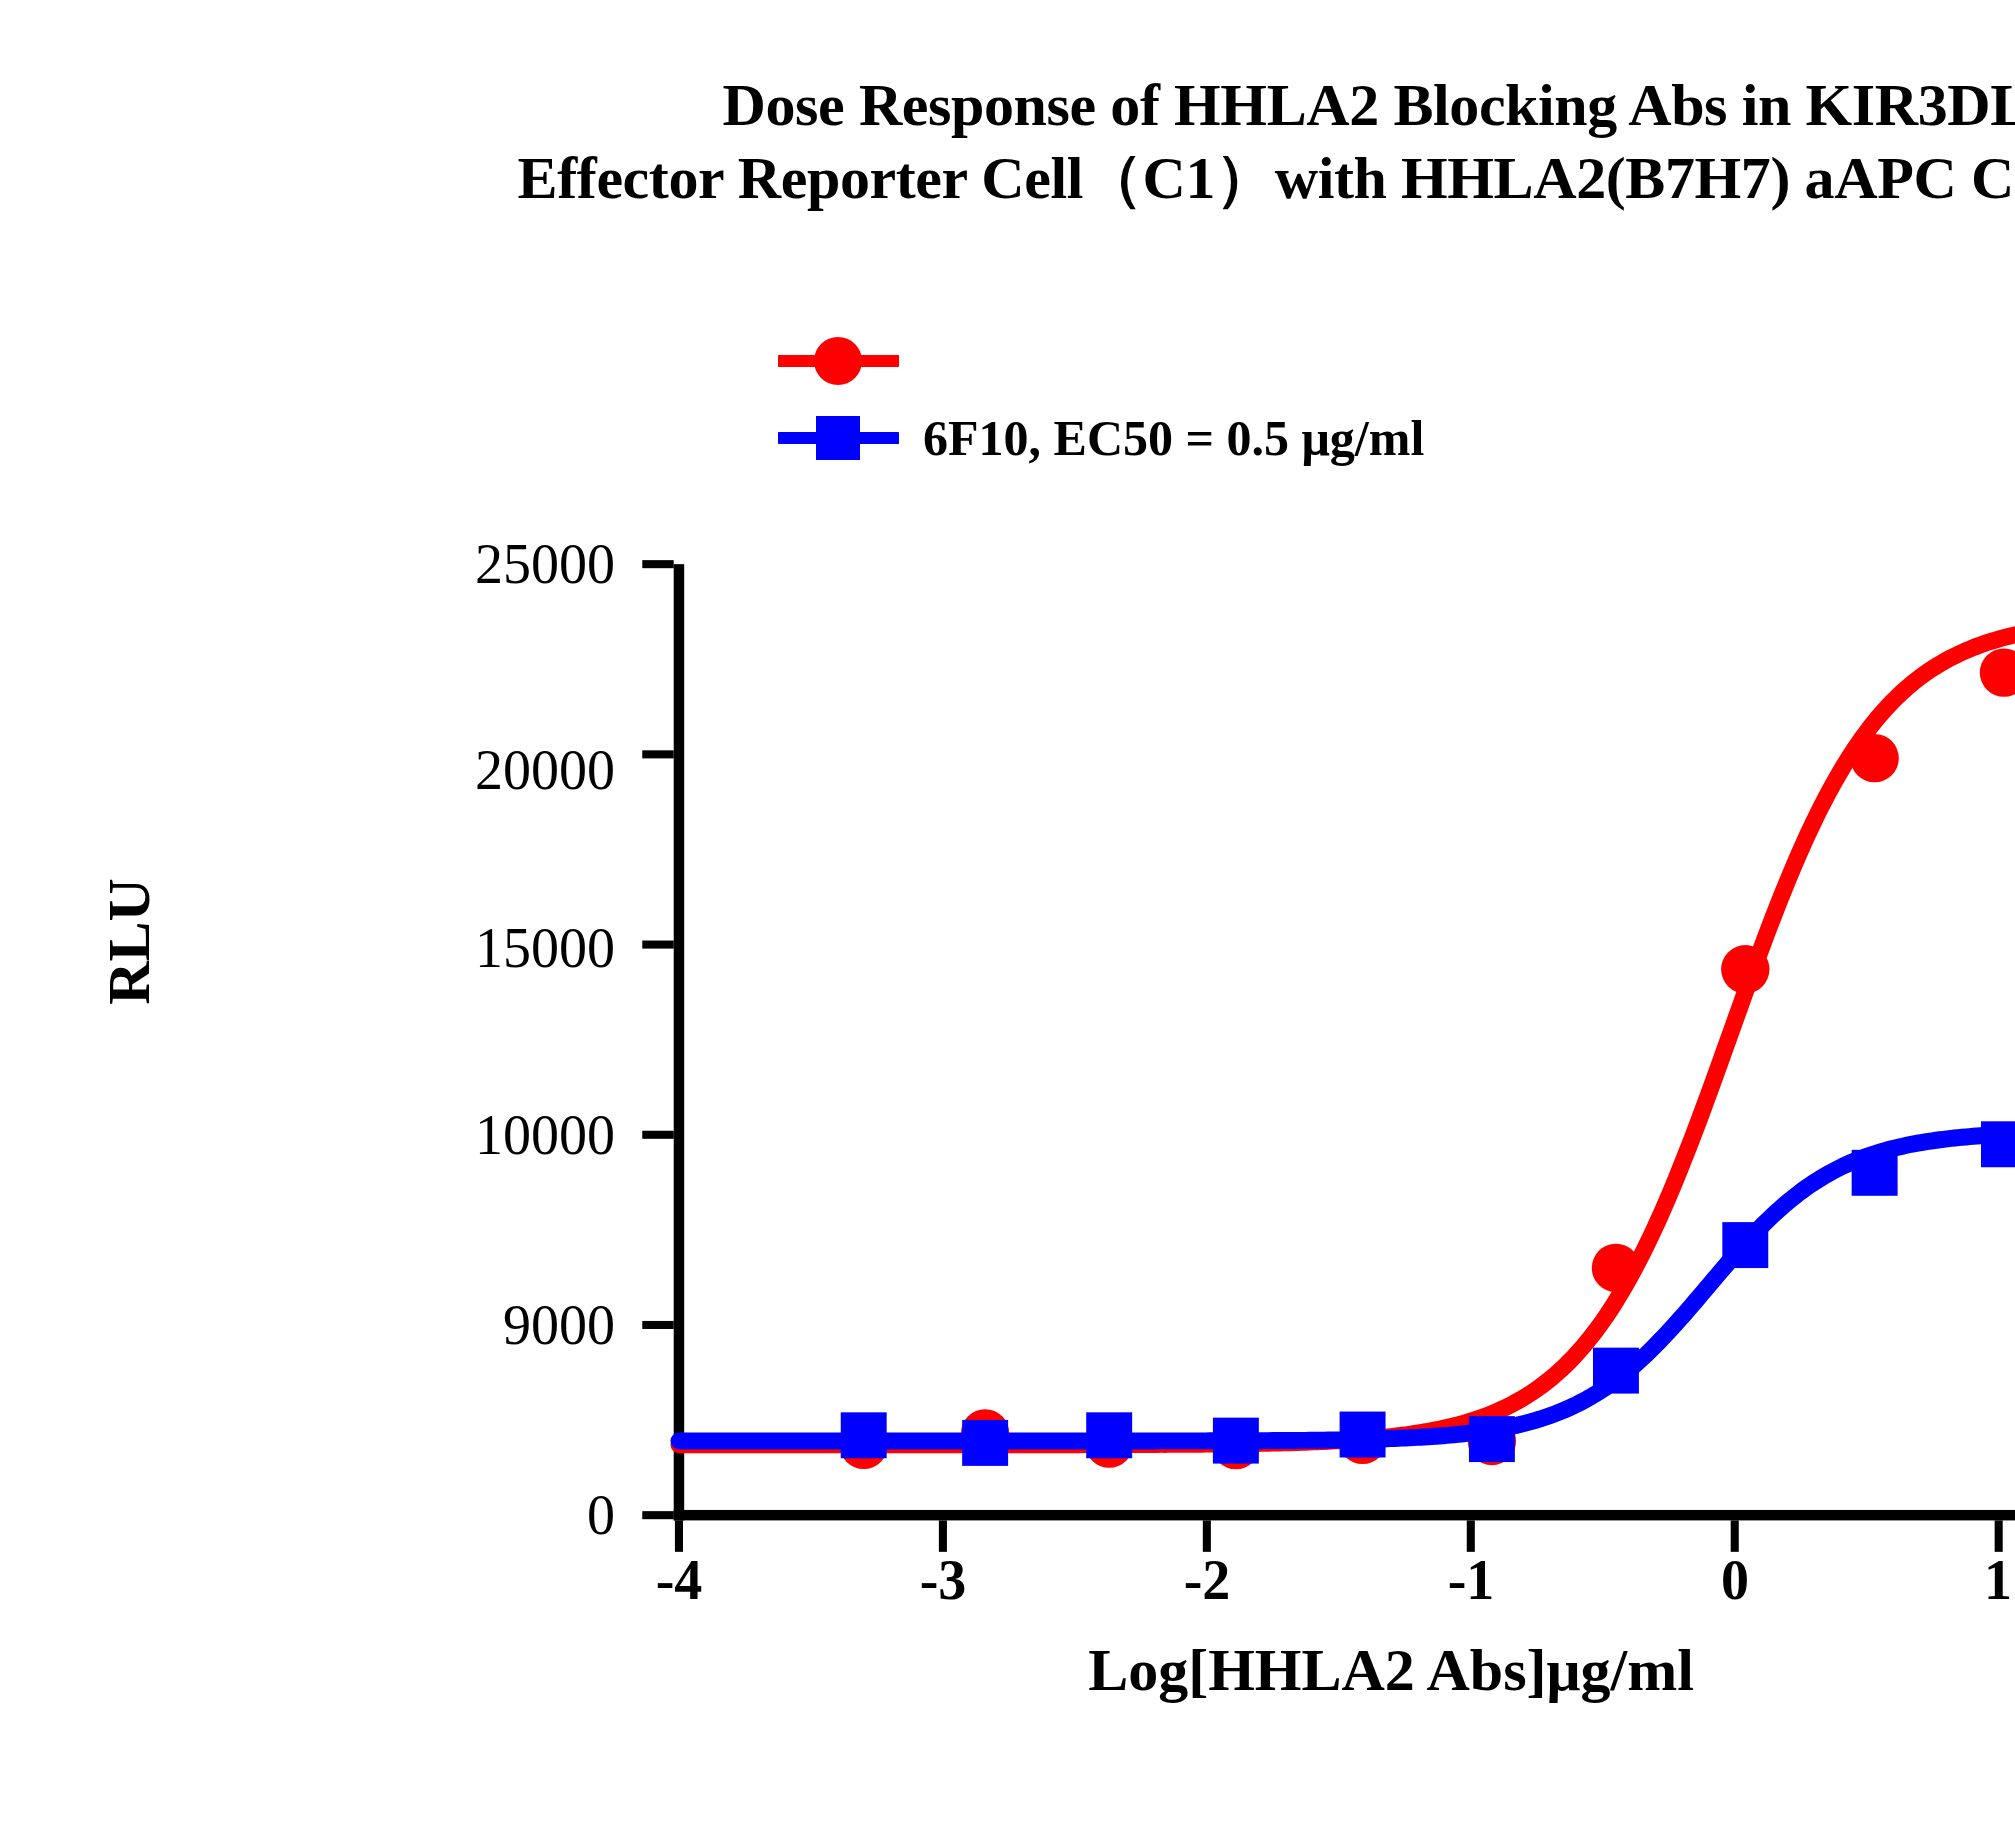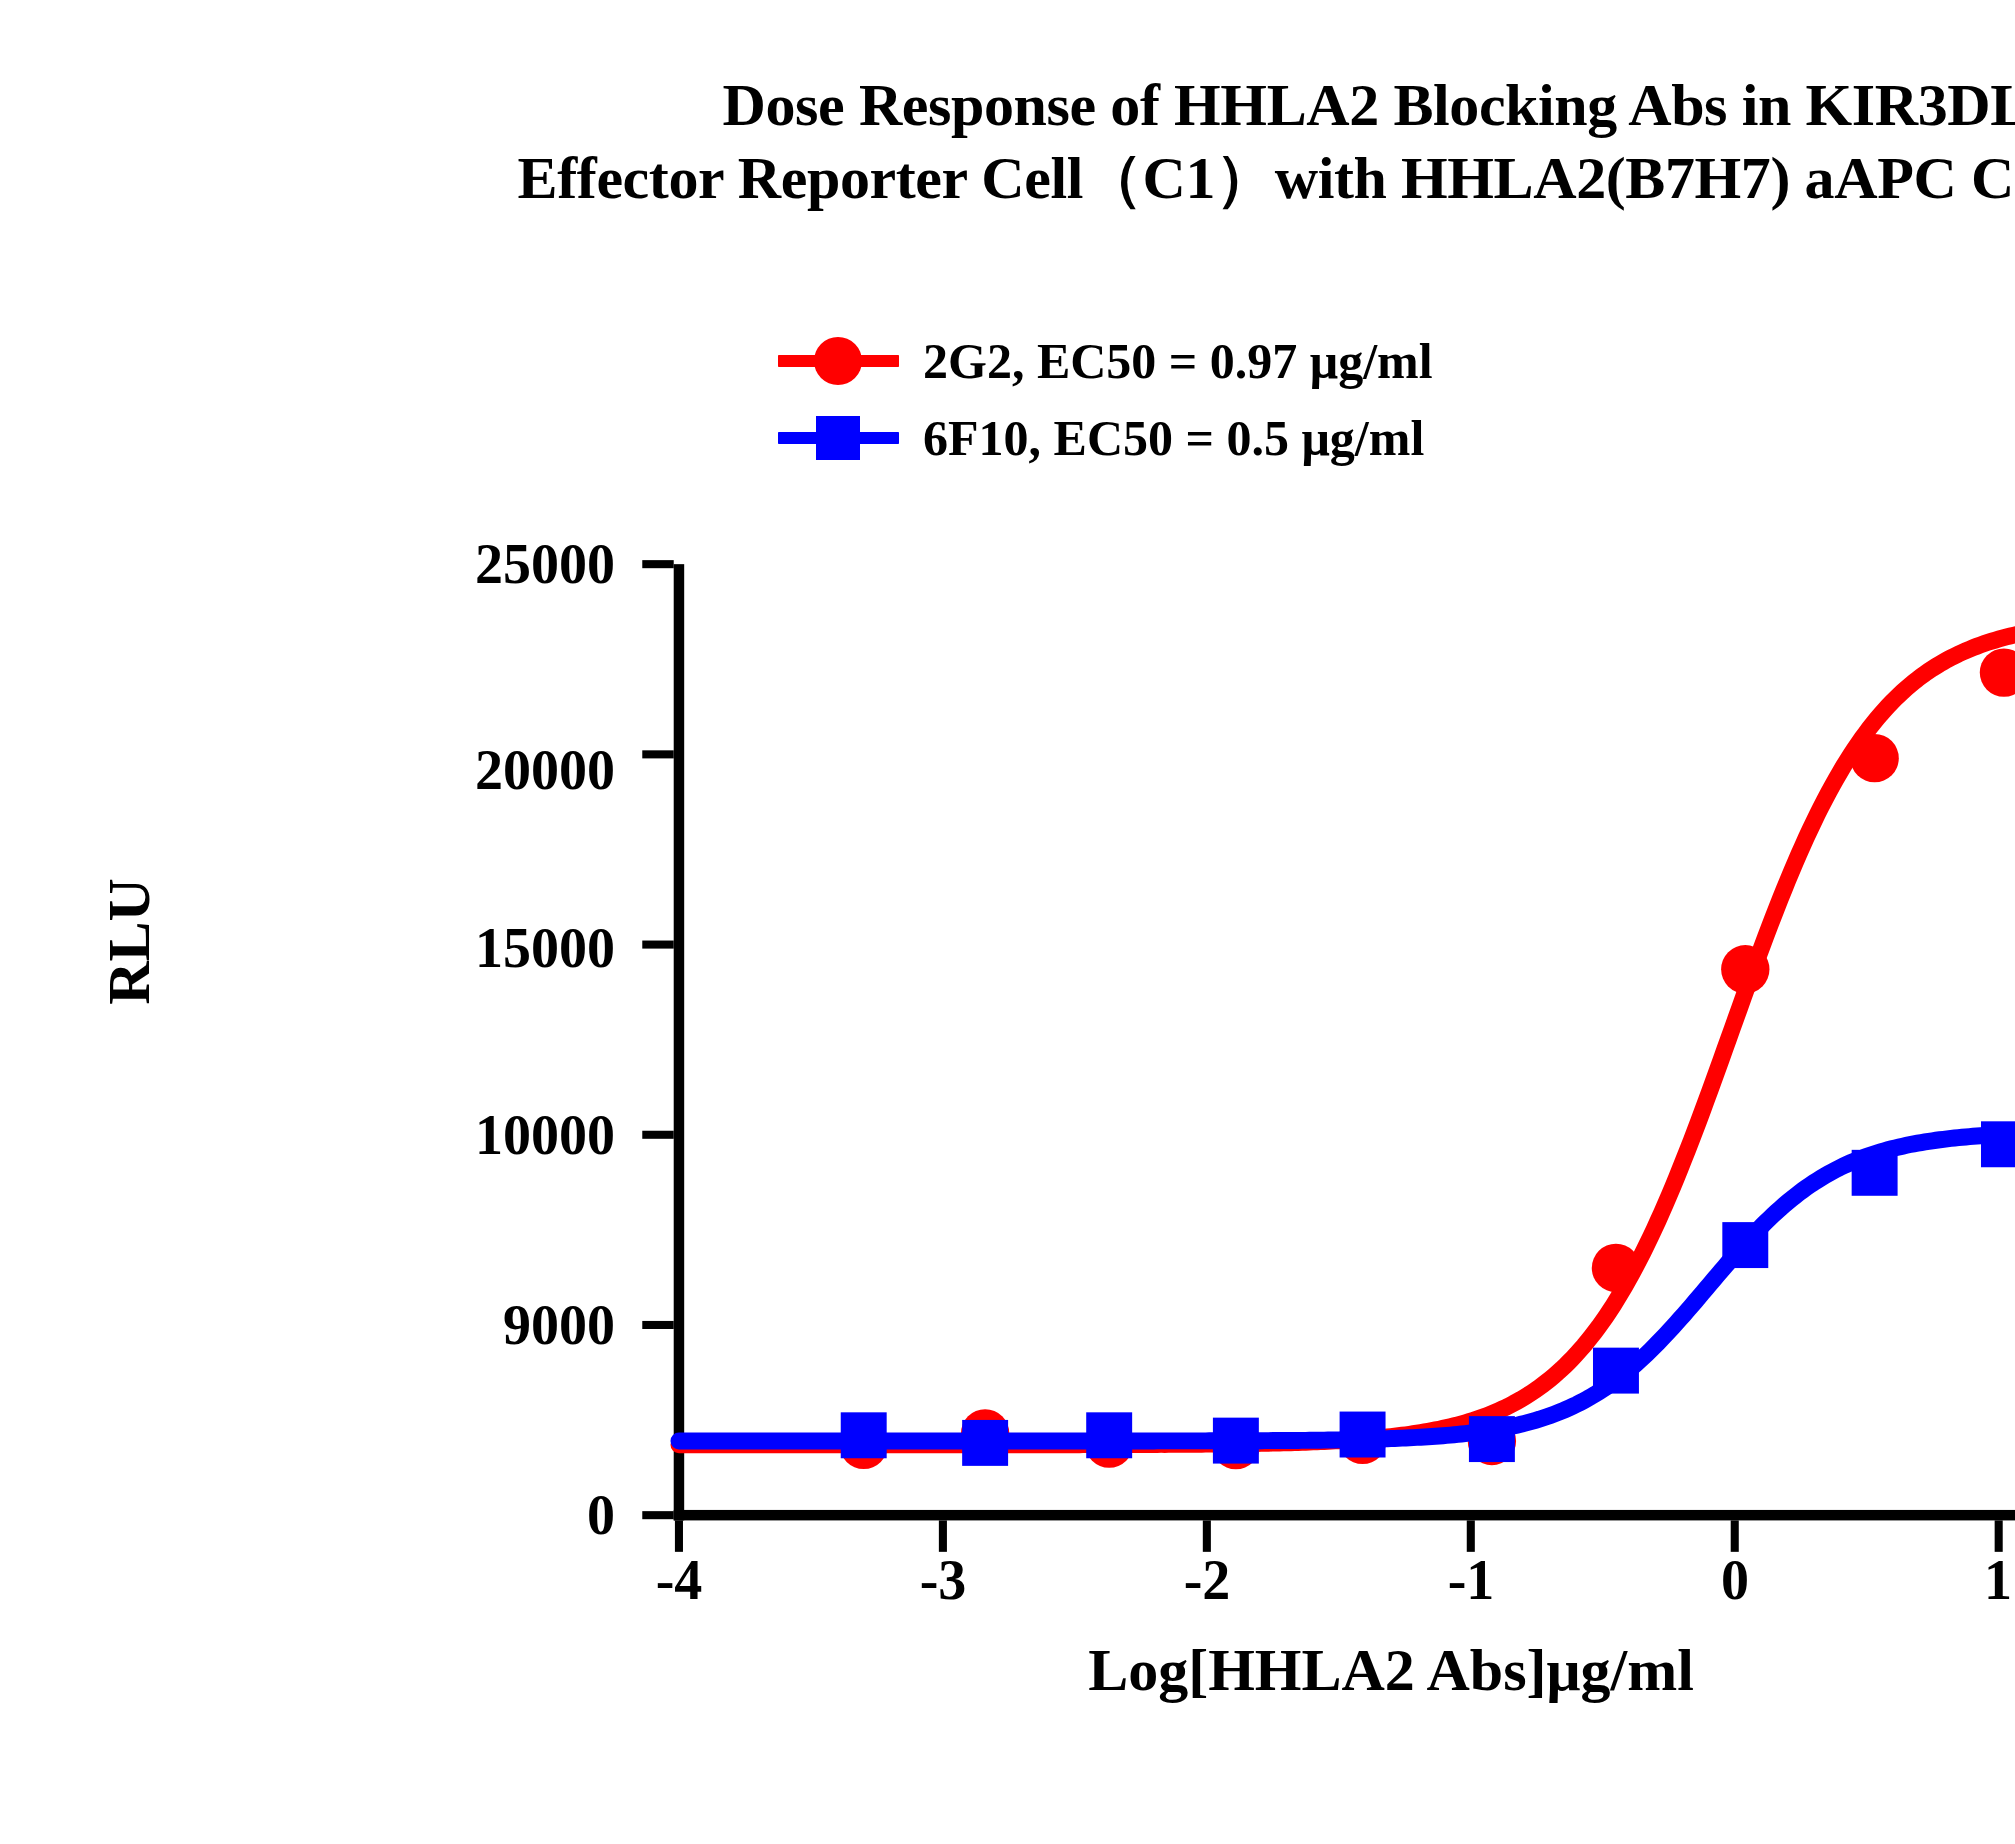--- a/index.html
+++ b/index.html
@@ -30,21 +30,21 @@
     transform:rotate(-90deg);transform-origin:center center;
     font-family:"Liberation Serif",serif;
   }
   .xlabel{
     position:absolute;left:0;top:1636px;width:2782px;text-align:center;
     font-size:60px;font-weight:700;color:#000;font-family:"Liberation Serif",serif;
   }
 
   .ytick-label{
     position:absolute;right:0;width:322px;text-align:right;
-    font-size:56px;font-weight:700;color:#000;font-family:"Liberation Serif",serif;
+    font-size:56px;font-weight:400;color:#000;font-family:"Liberation Serif",serif;
     transform:translateY(-50%);
   }
   .xtick-label{
     position:absolute;top:1548px;width:121px;text-align:center;
     font-size:56px;font-weight:700;color:#000;font-family:"Liberation Serif",serif;
     transform:translateX(-50%);
   }
   svg{position:absolute;left:0;top:0;}
 </style>
 </head>
@@ -56,21 +56,20 @@
     <span class="title-line">Dose Response of HHLA2 Blocking Abs in KIR3DL3</span>
     <span class="title-line">Effector Reporter Cell（C1）with HHLA2(B7H7) aAPC Cell（C1）</span>
   </div>
 
   <div class="legend">
     <div class="legend-row">
       <span class="legend-key">
         <span class="legend-bar" style="background:#FF0000"></span>
         <span class="legend-mark mark-circle" style="background:#FF0000"></span>
       </span>
-      <span class="legend-label">2G2, EC50 = 0.97 μg/ml</span>
     </div>
     <div class="legend-row">
       <span class="legend-key">
         <span class="legend-bar" style="background:#0000FF"></span>
         <span class="legend-mark mark-square" style="background:#0000FF"></span>
       </span>
       <span class="legend-label">6F10, EC50 = 0.5 μg/ml</span>
     </div>
   </div>
 

